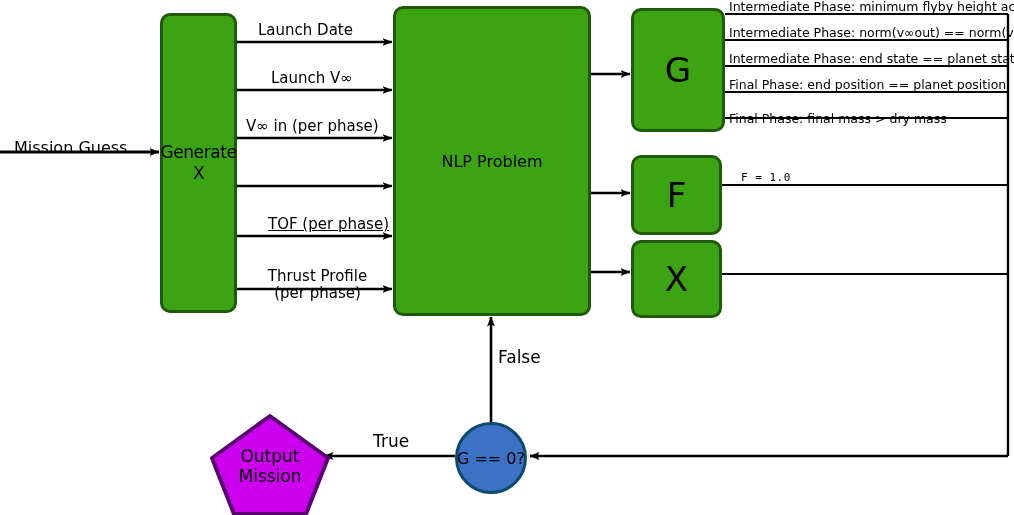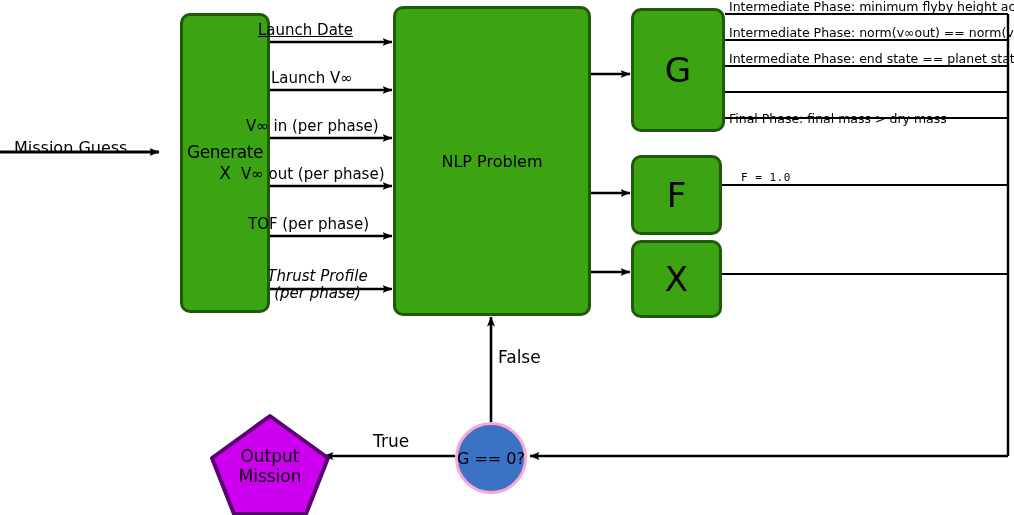--- a/index.html
+++ b/index.html
@@ -36,26 +36,25 @@
     z-index: 3;
   }
   .green-box {
     background: #3CA312;
     border: 3px solid #1F5909;
     border-radius: 10px;
   }
   .node-generate {
     left: 160px;
     top: 13px;
-    width: 90px;
+    width: 77px;
     height: 300px;
     font-size: 17px;
     line-height: 1.25;
     letter-spacing: -0.4px;
-    margin-left: 20px;
   }
   .node-nlp {
     left: 393px;
     top: 6px;
     width: 198px;
     height: 310px;
     font-size: 16px;
   }
   .node-g {
     left: 631px;
@@ -78,21 +77,21 @@
     height: 78px;
     font-size: 34px;
   }
   .node-decision {
     left: 455px;
     top: 422px;
     width: 72px;
     height: 72px;
     border-radius: 50%;
     background: #3B72C4;
-    border: 3px solid #f9a8d4;
+    border: 3px solid #0c4a6e;
     font-size: 16px;
     overflow: visible;
     white-space: nowrap;
   }
   .node-decision .dec-label {
     position: absolute;
     left: 50%;
     top: 50%;
     transform: translate(-50%, -50%);
     white-space: nowrap;
@@ -214,33 +213,33 @@
 
   <div class="pent-label">
     <div>
       <div>Output</div>
       <div>Mission</div>
     </div>
   </div>
 
   <div class="edge-label lbl-mission" style="left:14px; top:139px;">Mission Guess</div>
 
-  <div class="edge-label lbl-input" style="left:258px; top:22px;text-decoration:underline;">Launch Date</div>
+  <div class="edge-label lbl-input" style="left:258px; top:22px;">Launch Date</div>
   <div class="edge-label lbl-input" style="left:271px; top:70px;">Launch V∞</div>
   <div class="edge-label lbl-input" style="left:246px; top:118px;">V∞ in (per phase)</div>
-  <div class="edge-label lbl-input" style="left:241px; top:166px;">V∞ out (per phase)</div>
-  <div class="edge-label lbl-input" style="left:248px; top:216px;">TOF (per phase)</div>
-  <div class="edge-label lbl-input" style="left:260px; top:268px; text-align:center; width:115px;font-style:italic;">
+  <div class="edge-label lbl-input" style="left:268px; top:216px;text-decoration:underline;">TOF (per phase)</div>
+  <div class="edge-label lbl-input" style="left:260px; top:268px; text-align:center; width:115px;">
     <div>Thrust Profile</div>
     <div>(per phase)</div>
   </div>
 
   <div class="edge-label lbl-constraint" style="left:729px; top:0px;">Intermediate Phase: minimum flyby height acceptable</div>
   <div class="edge-label lbl-constraint" style="left:729px; top:26px;">Intermediate Phase: norm(v∞out) == norm(v∞in)</div>
   <div class="edge-label lbl-constraint" style="left:729px; top:52px;">Intermediate Phase: end state == planet state + v∞</div>
+  <div class="edge-label lbl-constraint" style="left:729px; top:78px;">Final Phase: end position == planet position</div>
   <div class="edge-label lbl-constraint" style="left:729px; top:112px;">Final Phase: final mass &gt; dry mass</div>
 
   <div class="edge-label lbl-f" style="left:733px; top:172px;margin-left:8px;">F = 1.0</div>
 
   <div class="edge-label lbl-branch" style="left:498px; top:348px;">False</div>
   <div class="edge-label lbl-branch" style="left:373px; top:432px;">True</div>
 
 </div>
 
 </body></html>

